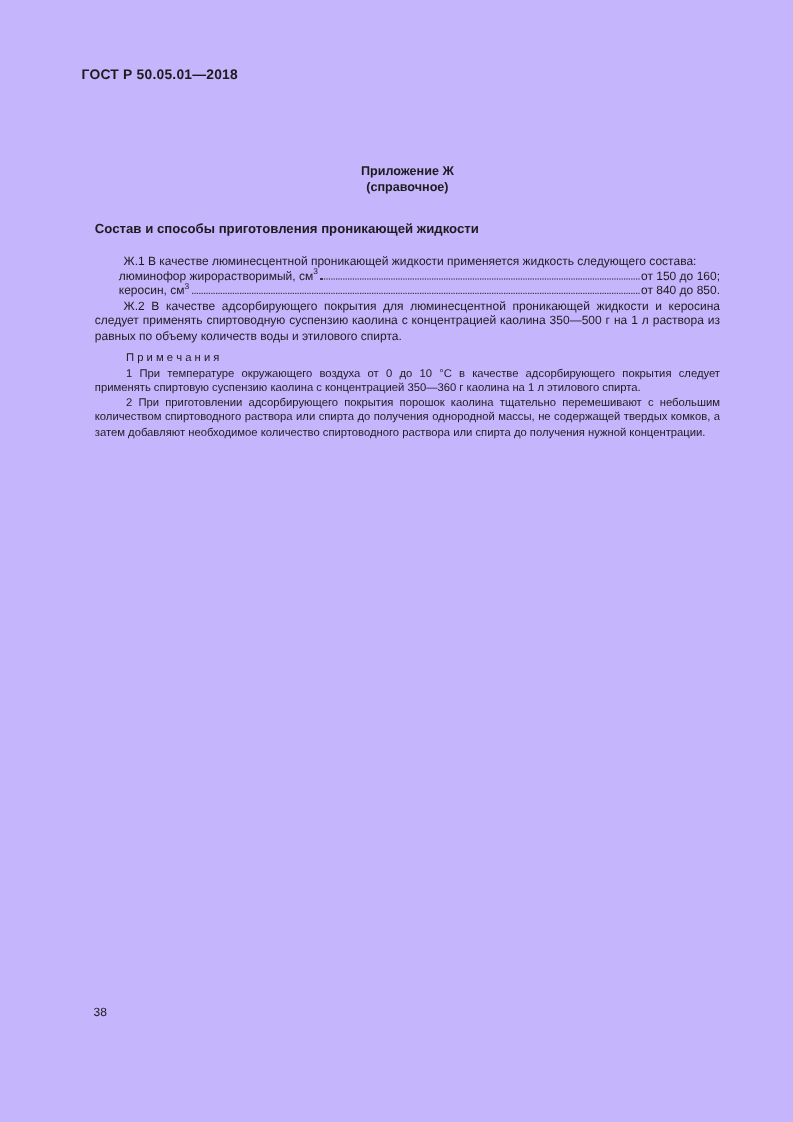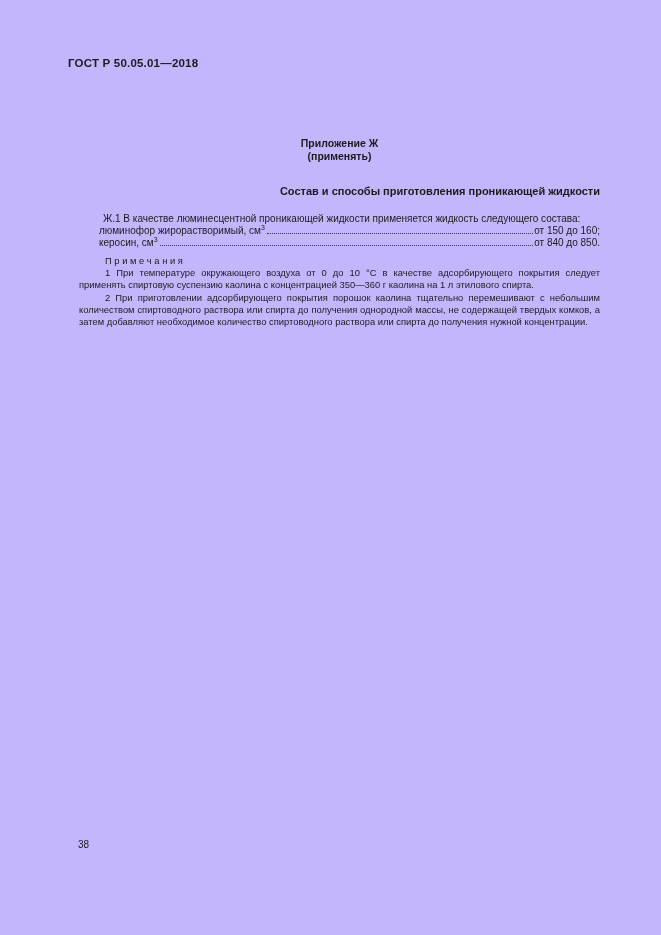--- a/index.html
+++ b/index.html
@@ -33,21 +33,21 @@
   }
   .appendix-label,
   .appendix-type {
     text-align: center;
     font-weight: bold;
     font-size: 10.5px;
     line-height: 12.5px;
   }
   .doc-title {
     margin: 23px 0 0 0;
-    text-align: right;
+    text-align: left;
     font-weight: bold;
     font-size: 11px;
     line-height: 13.5px;
   }
   .body-text {
     margin-top: 14px;
     font-size: 10px;
     line-height: 12.45px;
   }
   .body-text p {
@@ -94,21 +94,21 @@
 </head>
 <body>
 
 <div class="page">
 
   <div class="running-header">ГОСТ Р 50.05.01—2018</div>
 
   <div class="content">
 
     <div class="appendix-label">Приложение Ж</div>
-    <div class="appendix-type">(применять)</div>
+    <div class="appendix-type">(справочное)</div>
 
     <div class="doc-title">
       <div>Состав и способы приготовления проникающей жидкости</div>
     </div>
 
     <div class="body-text">
 
       <p class="indent">Ж.1 В качестве люминесцентной проникающей жидкости применяется жидкость следующего состава:</p>
 
       <div class="comp-row">
@@ -117,20 +117,21 @@
         <span class="comp-value">от 150 до 160;</span>
       </div>
 
       <div class="comp-row">
         <span class="comp-label"><span>керосин, см</span><sup>3</sup></span>
         <span class="leader"></span>
         <span class="comp-value">от 840 до 850.</span>
       </div>
 
 
+      <p class="indent justify">Ж.2 В качестве адсорбирующего покрытия для люминесцентной проникающей жидкости и керосина следует применять спиртоводную суспензию каолина с концентрацией каолина 350—500 г на 1 л раствора из равных по объему количеств воды и этилового спирта.</p>
 
     </div>
 
     <div class="notes">
       <p class="notes-heading">П р и м е ч а н и я</p>
       <p class="note-item">1 При температуре окружающего воздуха от 0 до 10 °С в качестве адсорбирующего покрытия следует применять спиртовую суспензию каолина с концентрацией 350—360 г каолина на 1 л этилового спирта.</p>
       <p class="note-item">2 При приготовлении адсорбирующего покрытия порошок каолина тщательно перемешивают с небольшим количеством спиртоводного раствора или спирта до получения однородной массы, не содержащей твердых комков, а затем добавляют необходимое количество спиртоводного раствора или спирта до получения нужной концентрации.</p>
     </div>
 
   </div>

